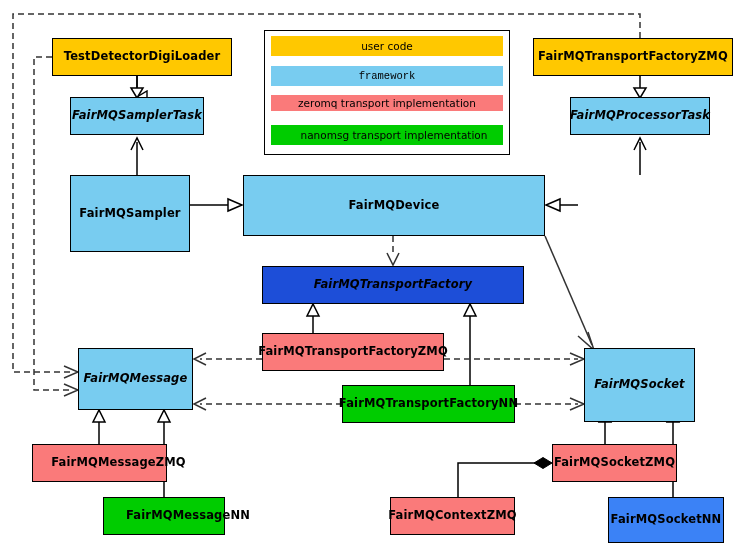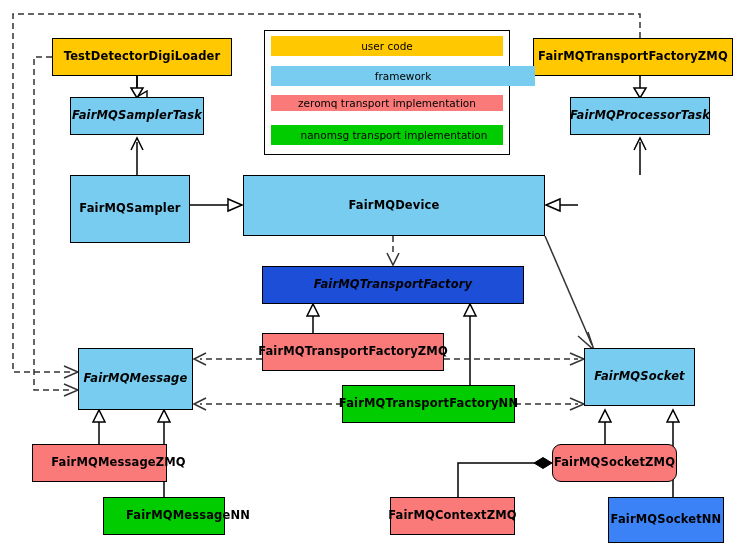--- a/index.html
+++ b/index.html
@@ -142,21 +142,21 @@
       <polyline points="545,463 458,463 458,497" fill="none" stroke="#000" stroke-width="1.5"></polyline>
       <path d="M552,463 L543,457.5 L534,463 L543,468.5 Z" fill="#000000" stroke="#000000" stroke-width="1"></path>
     </g>
   </svg>
 
   <div class="legend-box" style="left:264px;top:30px;width:246px;height:125px;"></div>
 
   <div class="legend-row" style="left:271px;top:36px;width:232px;height:20px;background:#FFC800;">
     <span>user code</span>
   </div>
-  <div class="legend-row" style="left:271px;top:66px;width:264px;height:20px;background:#78CCF0;">
+  <div class="legend-row" style="left:271px;top:66px;width:232px;height:20px;background:#78CCF0;font-family:Liberation Mono, monospace;">
     <span>framework</span>
   </div>
   <div class="legend-row" style="left:271px;top:95px;width:232px;height:16px;background:#FA7A7A;">
     <span>zeromq transport implementation</span>
   </div>
   <div class="legend-row" style="left:271px;top:125px;width:232px;height:20px;background:#00CC00;padding-left:14px;">
     <span>nanomsg transport implementation</span>
   </div>
 
   <div class="node" style="left:52px;top:38px;width:180px;height:38px;background:#FFC800;">
@@ -168,21 +168,21 @@
   </div>
 
   <div class="node abstract" style="left:70px;top:97px;width:134px;height:38px;background:#78CCF0;">
     <span>FairMQSamplerTask</span>
   </div>
 
   <div class="node abstract" style="left:570px;top:97px;width:140px;height:38px;background:#78CCF0;">
     <span>FairMQProcessorTask</span>
   </div>
 
-  <div class="node" style="left:70px;top:175px;width:120px;height:68px;background:#78CCF0;">
+  <div class="node" style="left:70px;top:175px;width:120px;height:77px;background:#78CCF0;">
     <span>FairMQSampler</span>
   </div>
 
   <div class="node" style="left:243px;top:175px;width:302px;height:61px;background:#78CCF0;">
     <span>FairMQDevice</span>
   </div>
 
 
   <div class="node abstract" style="left:262px;top:266px;width:262px;height:38px;background:#1d4ed8;">
     <span>FairMQTransportFactory</span>
@@ -193,33 +193,33 @@
   </div>
 
   <div class="node" style="left:342px;top:385px;width:173px;height:38px;background:#00CC00;">
     <span>FairMQTransportFactoryNN</span>
   </div>
 
   <div class="node abstract" style="left:78px;top:348px;width:115px;height:62px;background:#78CCF0;">
     <span>FairMQMessage</span>
   </div>
 
-  <div class="node abstract" style="left:584px;top:348px;width:111px;height:58px;background:#78CCF0;">
+  <div class="node abstract" style="left:584px;top:348px;width:111px;height:74px;background:#78CCF0;">
     <span>FairMQSocket</span>
   </div>
 
   <div class="node" style="left:32px;top:444px;width:135px;height:38px;background:#FA7A7A;padding-left:38px;">
     <span>FairMQMessageZMQ</span>
   </div>
 
   <div class="node" style="left:103px;top:497px;width:122px;height:38px;background:#00CC00;padding-left:48px;">
     <span>FairMQMessageNN</span>
   </div>
 
-  <div class="node" style="left:552px;top:444px;width:125px;height:38px;background:#FA7A7A;border-radius:9px;">
+  <div class="node" style="left:552px;top:444px;width:125px;height:38px;background:#FA7A7A;">
     <span>FairMQSocketZMQ</span>
   </div>
 
   <div class="node" style="left:608px;top:497px;width:116px;height:46px;background:#3b82f6;">
     <span>FairMQSocketNN</span>
   </div>
 
   <div class="node" style="left:390px;top:497px;width:125px;height:38px;background:#FA7A7A;">
     <span>FairMQContextZMQ</span>
   </div>

